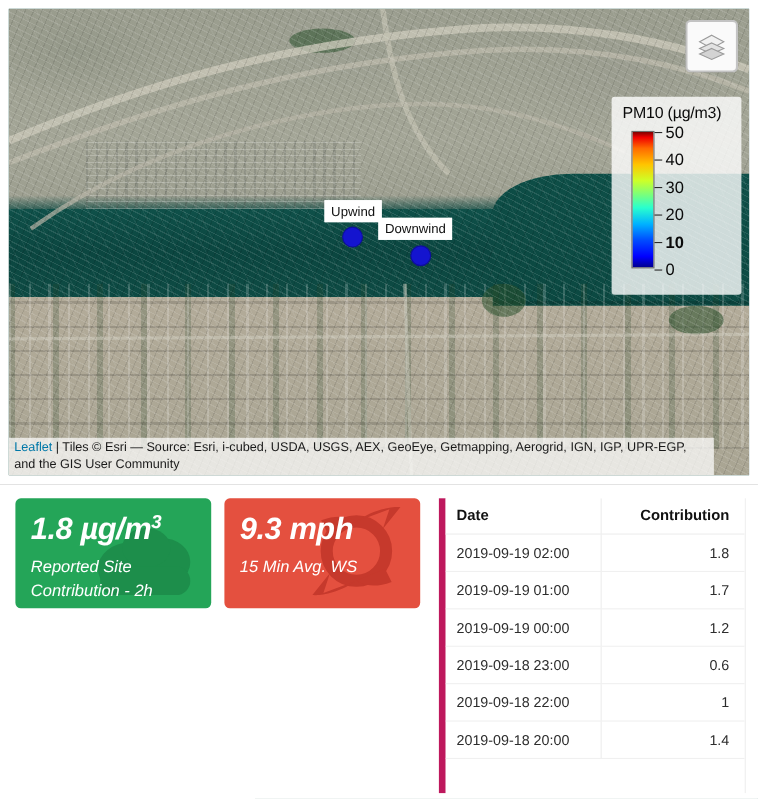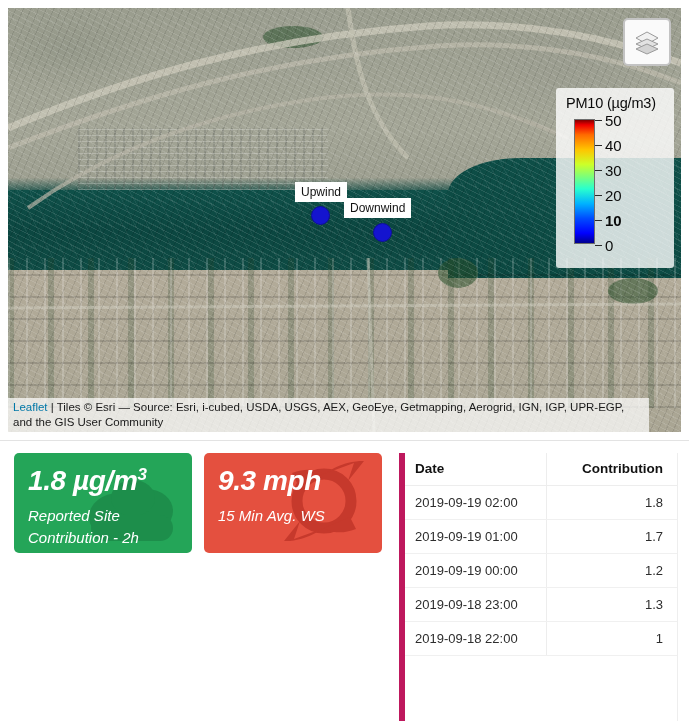--- a/index.html
+++ b/index.html
@@ -375,23 +375,27 @@
         <tr>
           <td class="c-date">2019-09-19 01:00</td>
           <td class="c-val">1.7</td>
         </tr>
         <tr>
           <td class="c-date">2019-09-19 00:00</td>
           <td class="c-val">1.2</td>
         </tr>
         <tr>
           <td class="c-date">2019-09-18 23:00</td>
-          <td class="c-val">1.3</td>
+          <td class="c-val">0.6</td>
         </tr>
         <tr>
           <td class="c-date">2019-09-18 22:00</td>
           <td class="c-val">1</td>
+        </tr>
+        <tr>
+          <td class="c-date">2019-09-18 20:00</td>
+          <td class="c-val">1.4</td>
         </tr>
       </tbody>
     </table>
   </div>
 
 </div>
 
 </body></html>

